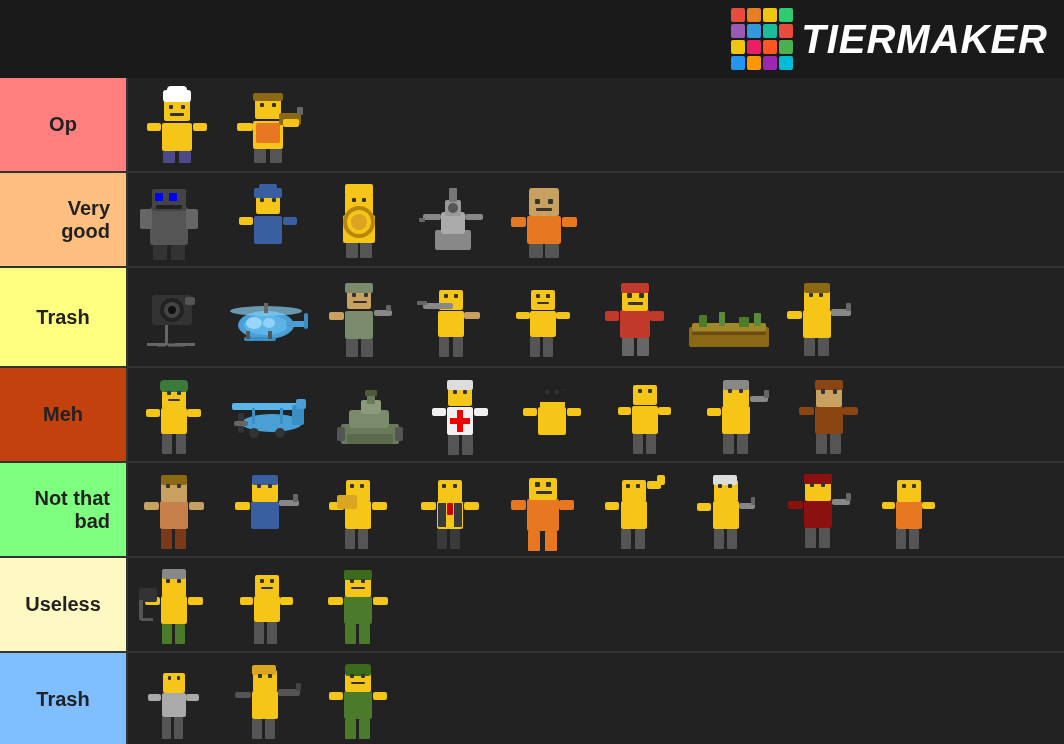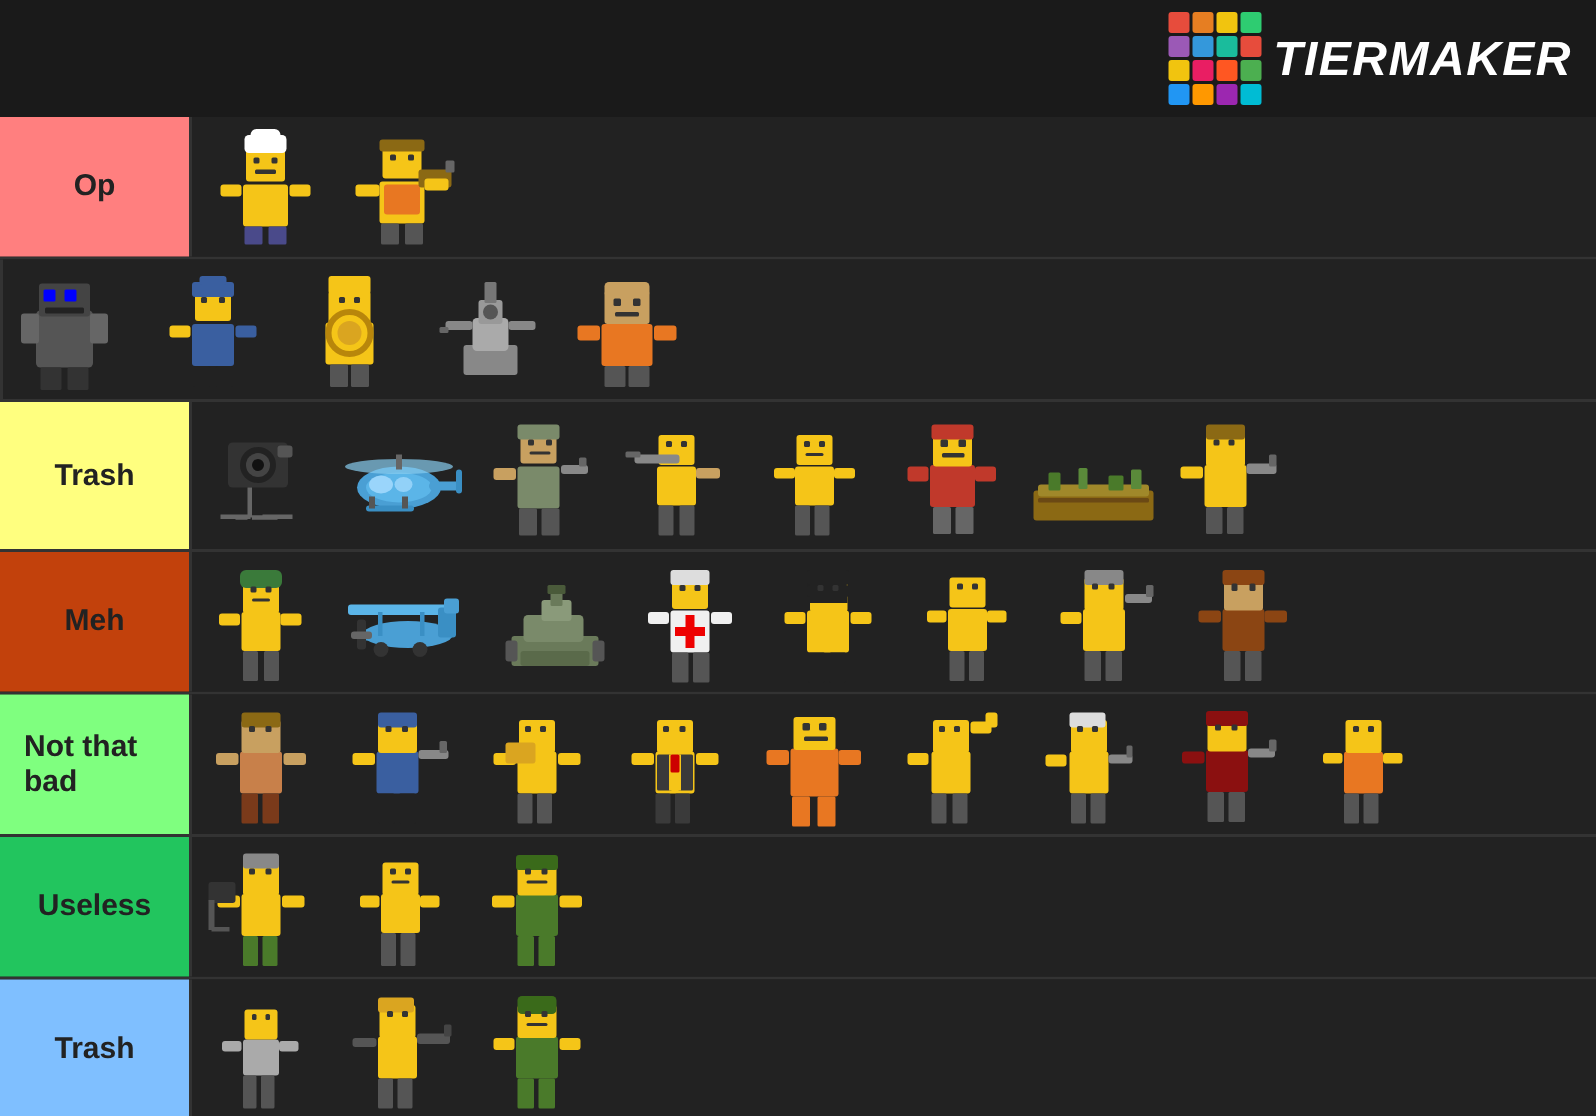--- a/index.html
+++ b/index.html
@@ -26,42 +26,42 @@
       grid-template-columns: repeat(4, 14px);
       grid-template-rows: repeat(4, 14px);
       gap: 2px;
     }
     .logo-cell {
       width: 14px;
       height: 14px;
       border-radius: 2px;
     }
     .logo-text {
-      font-size: 32px;
+      font-size: 40px;
       font-weight: 900;
       color: white;
       letter-spacing: 1px;
       font-style: italic;
       text-transform: uppercase;
     }
     .tier-row {
       display: flex;
       min-height: 90px;
       border-bottom: 2px solid #333;
     }
     .tier-label {
       width: 126px;
       min-width: 126px;
       display: flex;
       align-items: center;
       justify-content: center;
       font-size: 20px;
       font-weight: bold;
       color: #222;
-      text-align: left;
+      text-align: right;
       padding: 16px;
       flex-shrink: 0;
     }
     .tier-content {
       flex: 1;
       display: flex;
       flex-wrap: wrap;
       align-items: center;
       padding: 4px;
       gap: 2px;
@@ -157,20 +157,21 @@
           <rect x="54" y="34" width="16" height="8" fill="#f5c518" rx="2"></rect>
 
           <rect x="31" y="18" width="4" height="4" fill="#333" rx="1"></rect>
           <rect x="43" y="18" width="4" height="4" fill="#333" rx="1"></rect>
         </svg>
       </div>
     </div>
   </div>
 
   <div class="tier-row">
+    <div class="tier-label" style="background:#ffbf7f;">Very good</div>
     <div class="tier-content">
 
       <div class="tier-item">
         <svg width="85" height="85" viewBox="0 0 85 85">
           <rect x="15" y="30" width="38" height="38" fill="#555" rx="3"></rect>
           <rect x="17" y="12" width="34" height="22" fill="#444" rx="2"></rect>
           <rect x="5" y="32" width="12" height="20" fill="#666" rx="2"></rect>
           <rect x="51" y="32" width="12" height="20" fill="#666" rx="2"></rect>
           <rect x="18" y="68" width="14" height="15" fill="#333" rx="1"></rect>
           <rect x="36" y="68" width="14" height="15" fill="#333" rx="1"></rect>
@@ -634,21 +635,21 @@
           <rect x="4" y="35" width="13" height="7" fill="#f5c518" rx="2"></rect>
           <rect x="44" y="35" width="13" height="7" fill="#f5c518" rx="2"></rect>
           <rect x="24" y="17" width="4" height="4" fill="#333" rx="1"></rect>
           <rect x="34" y="17" width="4" height="4" fill="#333" rx="1"></rect>
         </svg>
       </div>
     </div>
   </div>
 
   <div class="tier-row" style="min-height:90px;">
-    <div class="tier-label" style="background:#22c55e;">Useless</div>
+    <div class="tier-label" style="background:#fef9c3;">Useless</div>
     <div class="tier-content">
 
       <div class="tier-item">
         <svg width="80" height="85" viewBox="0 0 80 85">
           <rect x="24" y="34" width="26" height="28" fill="#f5c518" rx="2"></rect>
           <rect x="25" y="13" width="24" height="22" fill="#f5c518" rx="2"></rect>
           <rect x="25" y="7" width="24" height="10" fill="#888" rx="2"></rect>
           <rect x="25" y="62" width="10" height="20" fill="#4a7a2a" rx="1"></rect>
           <rect x="38" y="62" width="10" height="20" fill="#4a7a2a" rx="1"></rect>
           <rect x="8" y="35" width="15" height="8" fill="#f5c518" rx="2"></rect>

